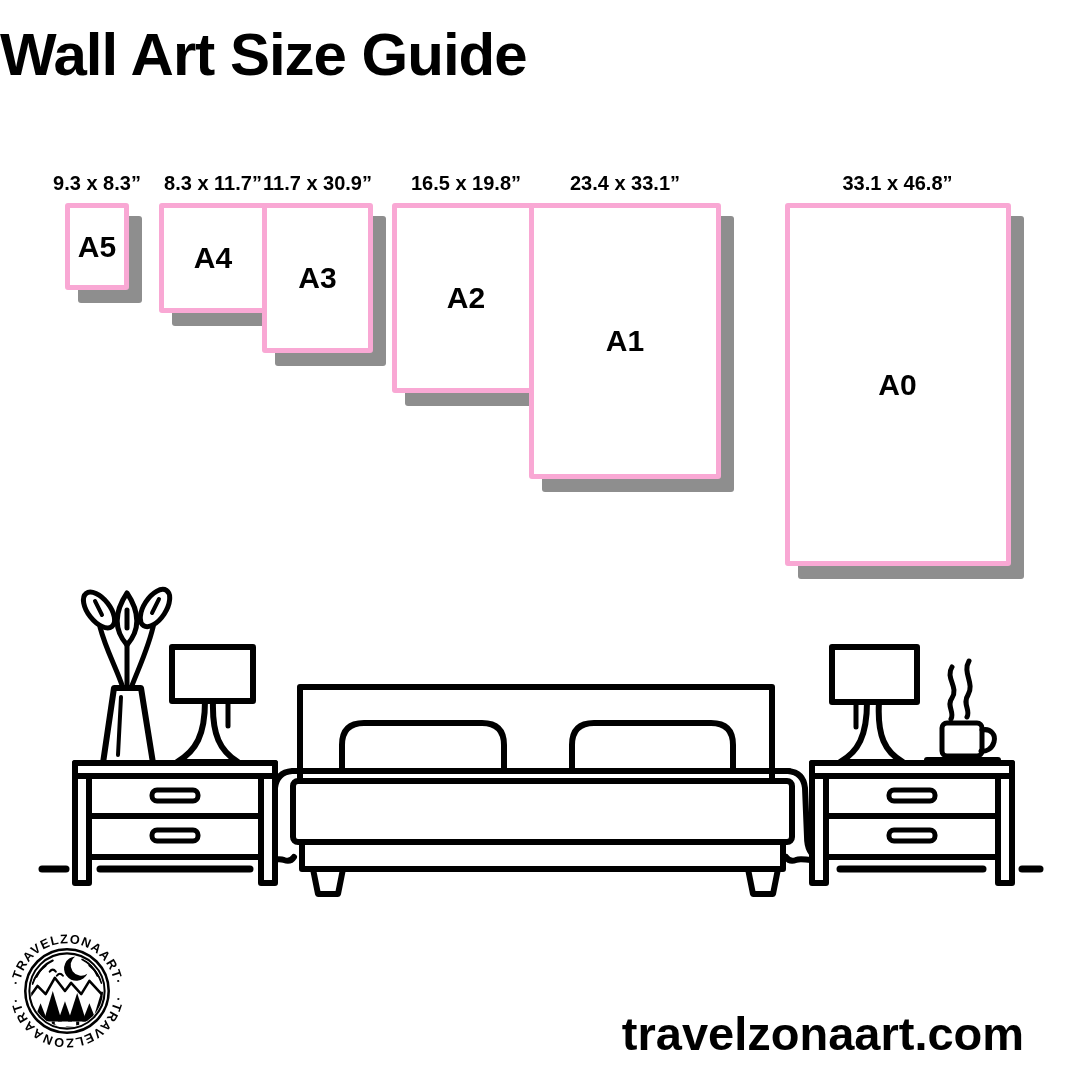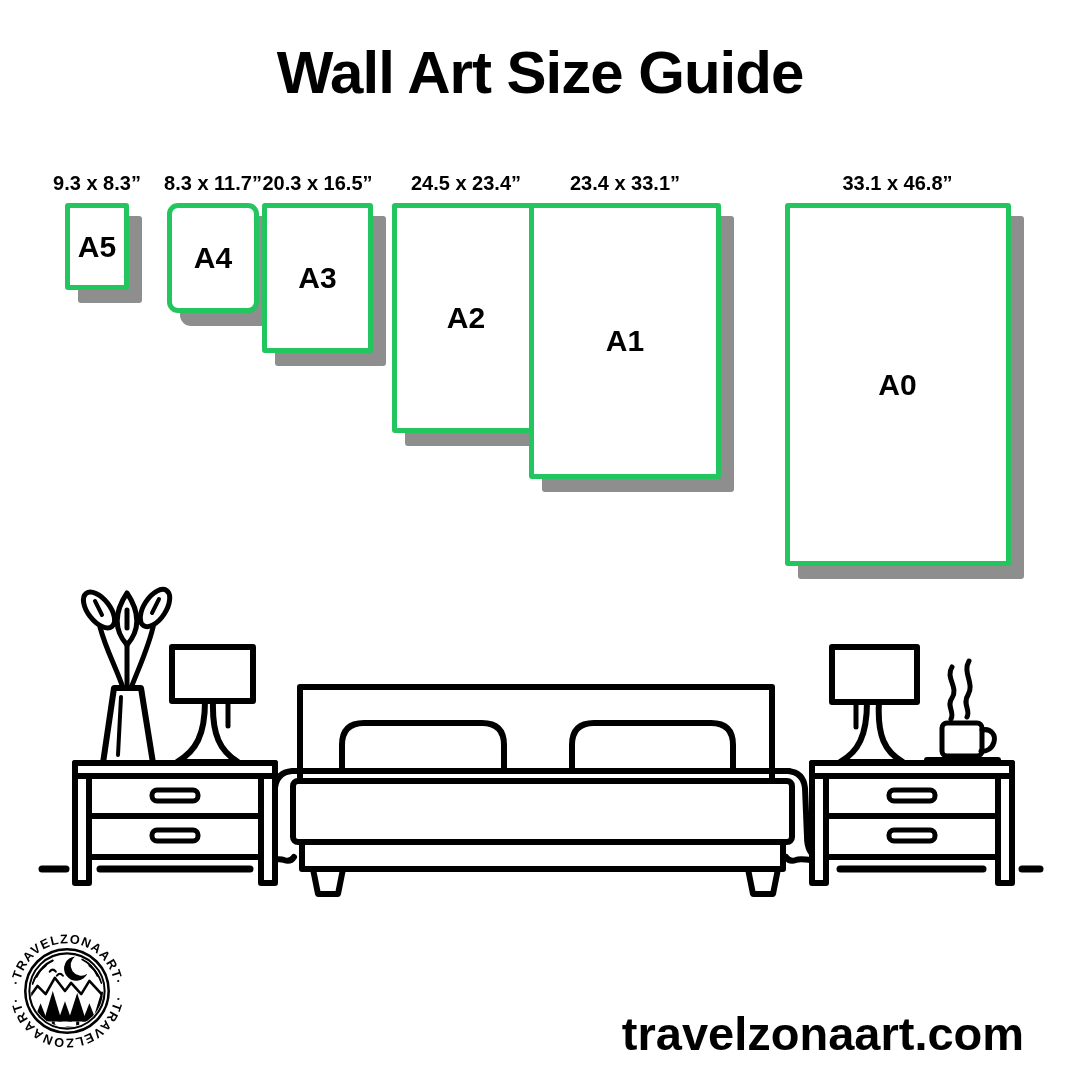--- a/index.html
+++ b/index.html
@@ -2,35 +2,35 @@
 <html><head>
 <meta charset="utf-8">
 <style>
   html,body{margin:0;padding:0;background:#fff;}
   #canvas{
     position:relative;width:1080px;height:1080px;background:#ffffff;
     font-family:"Liberation Sans", sans-serif;color:#000;overflow:hidden;
   }
   
   .title{
-    position:absolute;top:38px;left:0;width:1080px;text-align:center;
+    position:absolute;top:20px;left:0;width:1080px;text-align:left;
     font-size:60px;font-weight:bold;letter-spacing:-1px;
   }
   
   .paper-group{position:absolute;top:170px;display:flex;flex-direction:column;align-items:center;}
   .dim-label{height:26px;line-height:26px;margin-bottom:7px;font-size:20px;font-weight:bold;white-space:nowrap;}
   .paper-rect{
-    box-sizing:border-box;background:#fff;border:5px solid #22c55e;border-radius:3px;
+    box-sizing:border-box;background:#fff;border:5px solid #f9a8d4;border-radius:3px;
     box-shadow:13px 13px 0 0 #8e8e8e;display:flex;align-items:center;justify-content:center;
   }
   .paper-name{font-size:30px;font-weight:bold;}
   .g-a5{left:65px;width:64px;}  .g-a5 .paper-rect{width:64px;height:87px;}
-  .g-a4{left:155px;width:92px;margin-left:12px;} .g-a4 .paper-rect{width:92px;height:110px;border-radius:11px;}
+  .g-a4{left:155px;width:92px;margin-left:12px;} .g-a4 .paper-rect{width:108px;height:110px;}
   .g-a3{left:262px;width:111px;}.g-a3 .paper-rect{width:111px;height:150px;}
-  .g-a2{left:392px;width:148px;}.g-a2 .paper-rect{width:148px;height:230px;}
+  .g-a2{left:392px;width:148px;}.g-a2 .paper-rect{width:148px;height:190px;}
   .g-a1{left:537px;width:176px;}.g-a1 .paper-rect{width:192px;height:276px;}
   .g-a0{left:772px;width:251px;}.g-a0 .paper-rect{width:226px;height:363px;}
   
   .bedroom{position:absolute;left:0;top:585px;width:1080px;height:320px;}
   
   .logo{position:absolute;left:8px;top:932px;width:118px;height:118px;}
   .logo text{font-family:"Liberation Sans", sans-serif;}
   
   .website{
     position:absolute;left:558px;top:1006px;width:530px;text-align:center;
@@ -50,27 +50,27 @@
       <span class="paper-name">A5</span>
     </div>
   </div>
   <div class="paper-group g-a4">
     <div class="dim-label">8.3 x 11.7”</div>
     <div class="paper-rect">
       <span class="paper-name">A4</span>
     </div>
   </div>
   <div class="paper-group g-a3">
-    <div class="dim-label">20.3 x 16.5”</div>
+    <div class="dim-label">11.7 x 30.9”</div>
     <div class="paper-rect">
       <span class="paper-name">A3</span>
     </div>
   </div>
   <div class="paper-group g-a2">
-    <div class="dim-label">24.5 x 23.4”</div>
+    <div class="dim-label">16.5 x 19.8”</div>
     <div class="paper-rect">
       <span class="paper-name">A2</span>
     </div>
   </div>
   <div class="paper-group g-a1">
     <div class="dim-label">23.4 x 33.1”</div>
     <div class="paper-rect">
       <span class="paper-name">A1</span>
     </div>
   </div>

